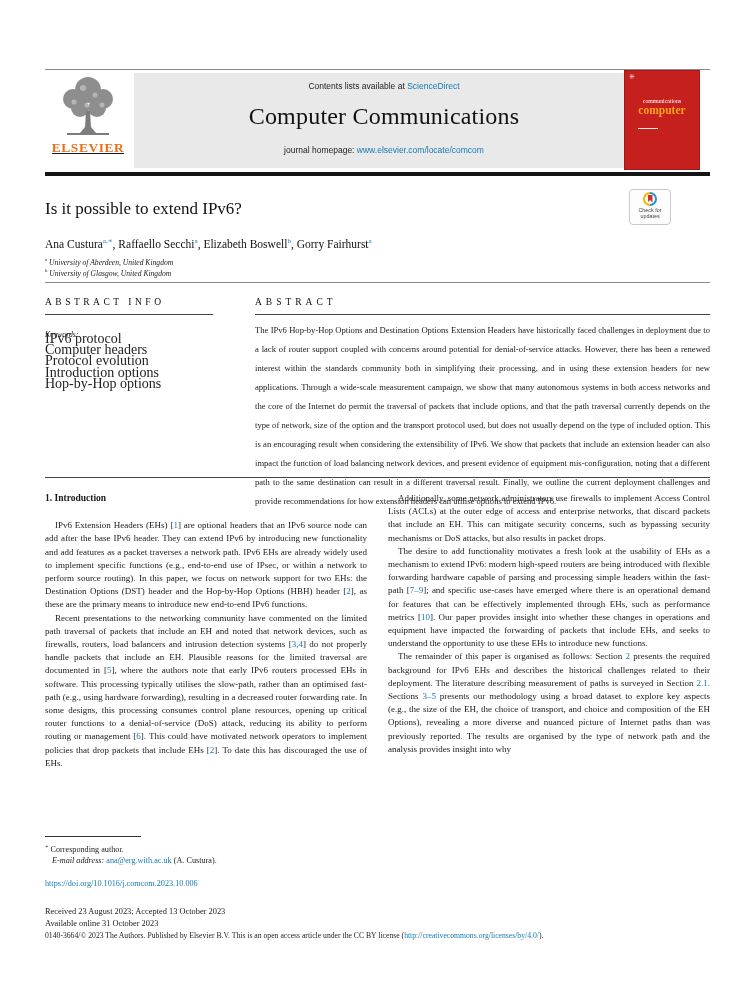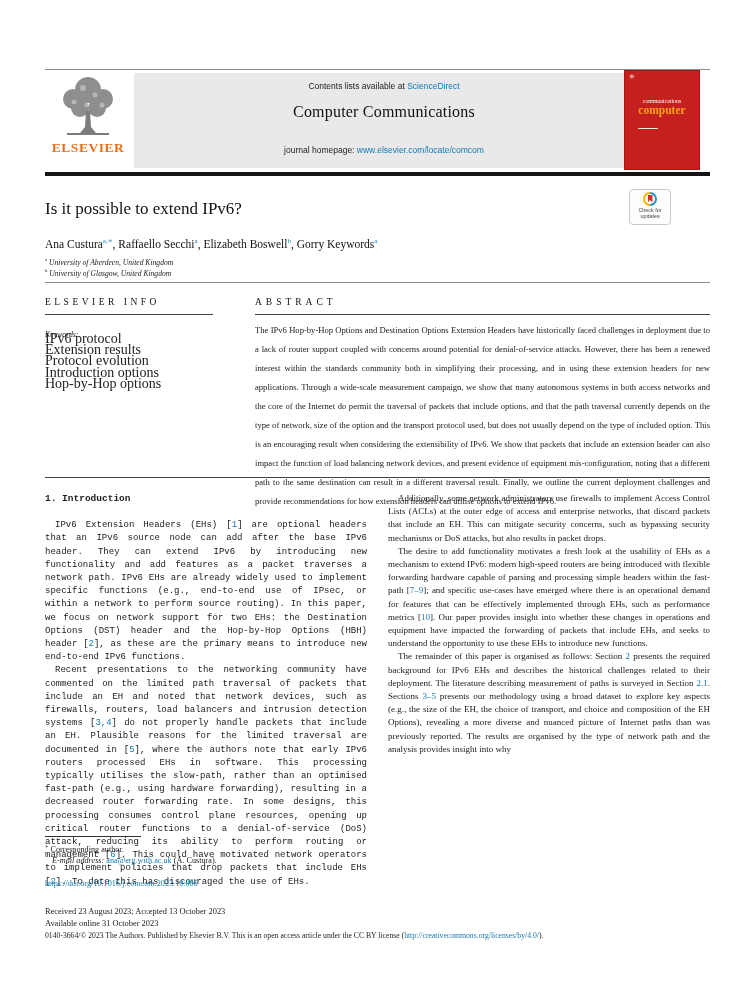--- a/index.html
+++ b/index.html
@@ -11,26 +11,26 @@
   .jref{top:43px;left:0;width:750px;text-align:center;font-family:"Liberation Sans",sans-serif;
         font-weight:bold;font-size:8.6px;color:#1579b2;}
   .rule{border-top:1px solid #8a8a8a;height:0;}
   .rule-dark{border-top:1px solid #444;height:0;}
 
   
   .graybox{top:73px;left:134px;width:500px;height:95px;background:#e9e9e9;}
   .contents-line{position:absolute;top:8px;left:0;width:100%;text-align:center;
         font-family:"Liberation Sans",sans-serif;font-size:8.5px;color:#222;}
   .journal-title{position:absolute;top:30px;left:0;width:100%;text-align:center;
-        font-size:16px;color:#111;letter-spacing:.2px;}
+        font-size:24px;color:#111;letter-spacing:.2px;}
   .homepage-line{position:absolute;top:72px;left:0;width:100%;text-align:center;
         font-family:"Liberation Sans",sans-serif;font-size:8.5px;color:#222;}
   a,.link{color:#1579b2;text-decoration:none;}
 
-  .elsevier{top:75px;left:45px;width:86px;height:95px;text-align:center;}
+  .elsevier{top:75px;left:45px;width:86px;height:95px;text-align:center;text-decoration:underline;}
   .elsevier svg{display:block;margin:0 auto;}
   .elsevier-word{font-family:"Liberation Serif",serif;font-weight:bold;font-size:13.5px;
         color:#e8701a;letter-spacing:.5px;margin-top:1px;}
 
   .cover{top:70px;left:624px;width:76px;height:100px;background:#c6201e;box-shadow:inset 0 0 0 1px rgba(0,0,0,.18);}
   .cover-mark{position:absolute;top:4px;left:5px;color:#f5f0e6;font-size:7px;line-height:7px;}
   .cover-t1{position:absolute;top:14px;left:0;width:100%;text-align:center;
         font-size:11.5px;font-weight:bold;color:#f9a11b;margin-top:20px;}
   .cover-t2{position:absolute;top:28px;left:0;width:100%;text-align:center;
         font-size:5.8px;color:#ffffff;}
@@ -133,43 +133,43 @@
     <div class="badge-circle">
       <div class="badge-inner"></div>
       <div class="badge-book"></div>
     </div>
     <div class="badge-text">
       <div>Check for</div>
       <div>updates</div>
     </div>
   </div>
 
-  <div class="abs authors"><span>Ana Custura</span><span class="sup">a,∗</span><span>, Raffaello Secchi</span><span class="sup">a</span><span>, Elizabeth Boswell</span><span class="sup">b</span><span>, Gorry Keywords</span><span class="sup">a</span></div>
+  <div class="abs authors"><span>Ana Custura</span><span class="sup">a,∗</span><span>, Raffaello Secchi</span><span class="sup">a</span><span>, Elizabeth Boswell</span><span class="sup">b</span><span>, Gorry Fairhurst</span><span class="sup">a</span></div>
   <div class="abs affil" style="top:257px;"><span class="supk">a</span><span class="it"> University of Aberdeen, United Kingdom</span></div>
   <div class="abs affil" style="top:268px;"><span class="supk">b</span><span class="it"> University of Glasgow, United Kingdom</span></div>
   <div class="abs rule" style="top:282px;left:45px;width:665px;"></div>
 
-  <div class="abs sechead" style="top:297px;left:45px;">ELSEVIER INFO</div>
+  <div class="abs sechead" style="top:297px;left:45px;">ABSTRACT INFO</div>
   <div class="abs rule-dark" style="top:314px;left:45px;width:168px;"></div>
   <div class="abs kw-label" style="top:322px;left:45px;">Keywords:</div>
   <div class="abs" style="top:333px;left:45px;">
     <div class="kw">IPv6 protocol</div>
-    <div class="kw">Extension results</div>
+    <div class="kw">Computer headers</div>
     <div class="kw">Protocol evolution</div>
     <div class="kw">Introduction options</div>
     <div class="kw">Hop-by-Hop options</div>
   </div>
 
   <div class="abs sechead" style="top:297px;left:255px;letter-spacing:4px;">ABSTRACT</div>
   <div class="abs rule-dark" style="top:314px;left:255px;width:455px;"></div>
   <div class="abs abstract">The IPv6 Hop-by-Hop Options and Destination Options Extension Headers have historically faced challenges in deployment due to a lack of router support coupled with concerns around potential for denial-of-service attacks. However, there has been a renewed interest within the standards community both in simplifying their processing, and in using these extension headers for new applications. Through a wide-scale measurement campaign, we show that many autonomous systems in both access networks and the core of the Internet do permit the traversal of packets that include options, and that the path traversal currently depends on the type of network, size of the option and the transport protocol used, but does not usually depend on the type of included option. This is an encouraging result when considering the extensibility of IPv6. We show that packets that include an extension header can also impact the function of load balancing network devices, and present evidence of equipment mis-configuration, noting that a different path to the same destination can result in a different traversal result. Finally, we outline the current deployment challenges and provide recommendations for how extension headers can utilise options to extend IPv6.</div>
 
   <div class="abs rule-dark" style="top:477px;left:45px;width:665px;"></div>
 
-  <div class="abs col" style="top:492px;left:45px;font-family:Liberation Mono, monospace;">
+  <div class="abs col" style="top:492px;left:45px;">
     <div class="h2">1. Introduction</div>
     <p><span>IPv6 Extension Headers (EHs) [</span><span class="ref">1</span><span>] are optional headers that an IPv6 source node can add after the base IPv6 header. They can extend IPv6 by introducing new functionality and add features as a packet traverses a network path. IPv6 EHs are already widely used to implement specific functions (e.g., end-to-end use of IPsec, or within a network to perform source routing). In this paper, we focus on network support for two EHs: the Destination Options (DST) header and the Hop-by-Hop Options (HBH) header [</span><span class="ref">2</span><span>], as these are the primary means to introduce new end-to-end IPv6 functions.</span></p>
     <p><span>Recent presentations to the networking community have commented on the limited path traversal of packets that include an EH and noted that network devices, such as firewalls, routers, load balancers and intrusion detection systems [</span><span class="ref">3,4</span><span>] do not properly handle packets that include an EH. Plausible reasons for the limited traversal are documented in [</span><span class="ref">5</span><span>], where the authors note that early IPv6 routers processed EHs in software. This processing typically utilises the slow-path, rather than an optimised fast-path (e.g., using hardware forwarding), resulting in a decreased router forwarding rate. In some designs, this processing consumes control plane resources, opening up critical router functions to a denial-of-service (DoS) attack, reducing its ability to perform routing or management [</span><span class="ref">6</span><span>]. This could have motivated network operators to implement policies that drop packets that include EHs [</span><span class="ref">2</span><span>]. To date this has discouraged the use of EHs.</span></p>
   </div>
 
   <div class="abs col" style="top:492px;left:388px;">
     <p><span>Additionally, some network administrators use firewalls to implement Access Control Lists (ACLs) at the outer edge of access and enterprise networks, that discard packets that include an EH. This can mitigate security concerns, such as bypassing security mechanisms or DoS attacks, but also results in packet drops.</span></p>
     <p><span>The desire to add functionality motivates a fresh look at the usability of EHs as a mechanism to extend IPv6: modern high-speed routers are being introduced with flexible forwarding hardware capable of parsing and processing simple headers within the fast-path [</span><span class="ref">7–9</span><span>]; and specific use-cases have emerged where there is an operational demand for features that can be effectively implemented through EHs, such as performance metrics [</span><span class="ref">10</span><span>]. Our paper provides insight into whether these changes in operations and equipment have impacted the forwarding of packets that include EHs, and seeks to understand the opportunity to use these EHs to introduce new functions.</span></p>
     <p><span>The remainder of this paper is organised as follows: Section </span><span class="ref">2</span><span> presents the required background for IPv6 EHs and describes the historical challenges related to their deployment. The literature describing measurement of paths is surveyed in Section </span><span class="ref">2.1</span><span>. Sections </span><span class="ref">3–5</span><span> presents our methodology using a broad dataset to explore key aspects (e.g., the size of the EH, the choice of transport, and choice and composition of the EH Options), revealing a more diverse and nuanced picture of Internet paths than was previously reported. The results are organised by the type of network path and the analysis provides insight into why</span></p>
   </div>

